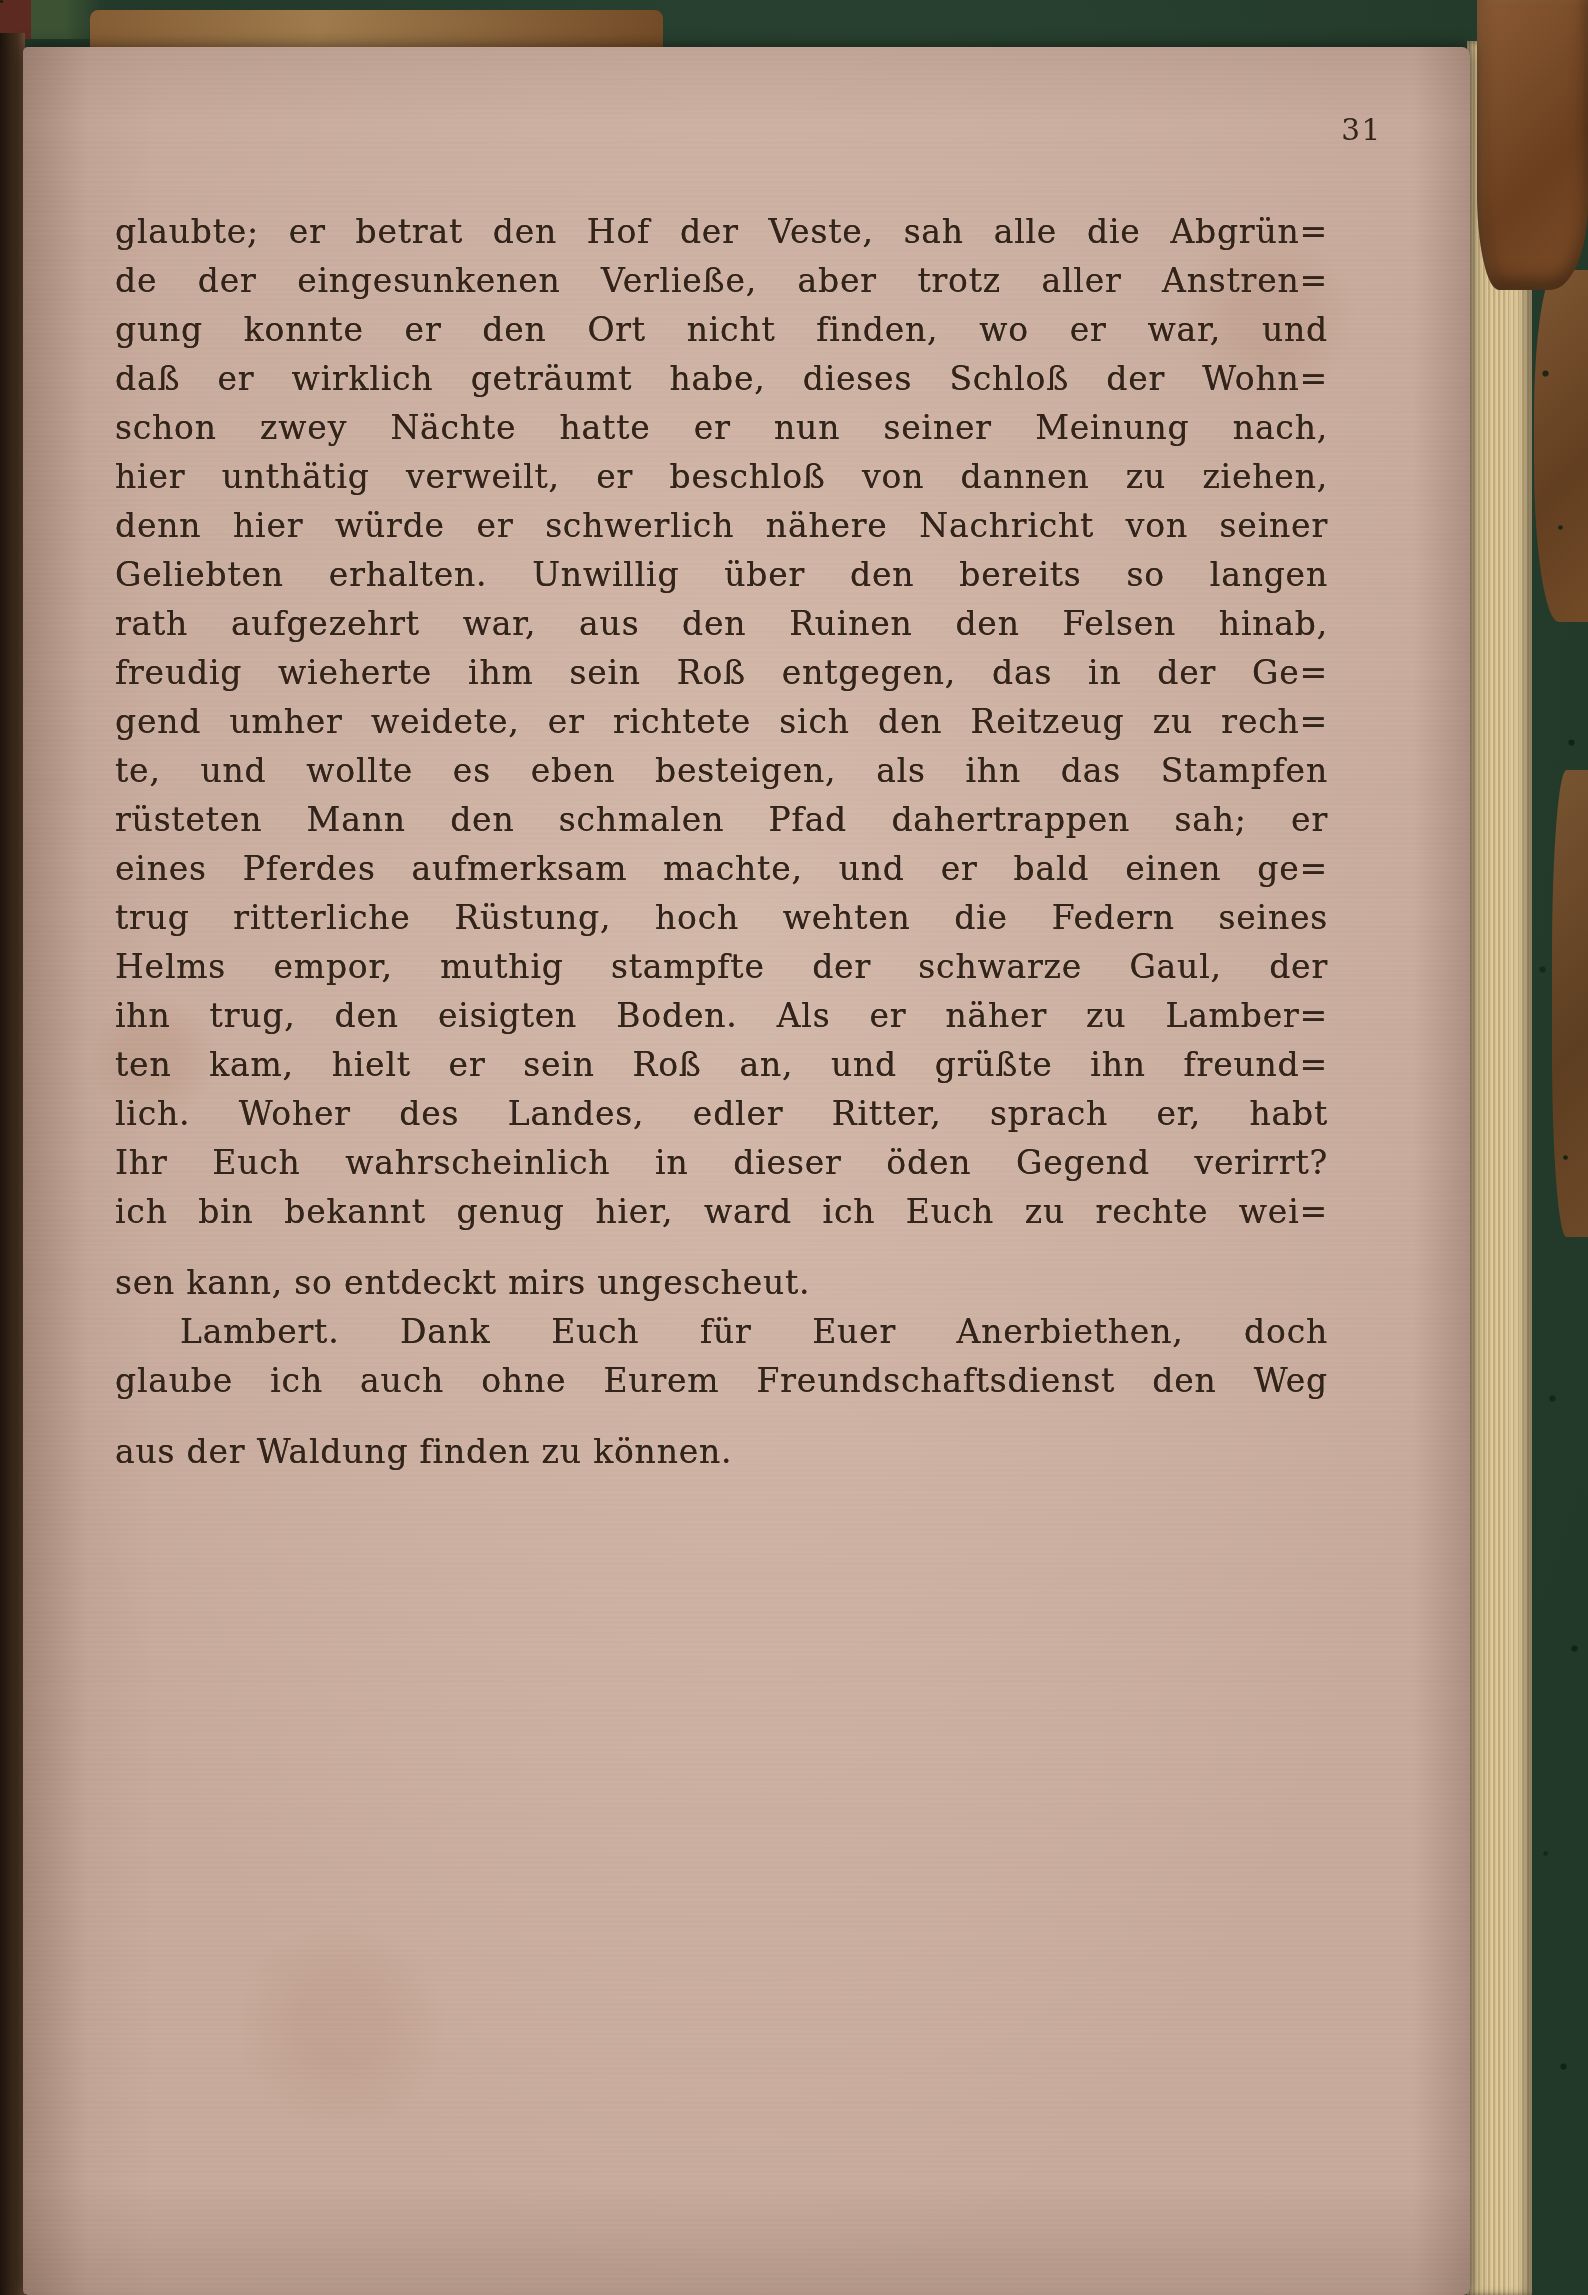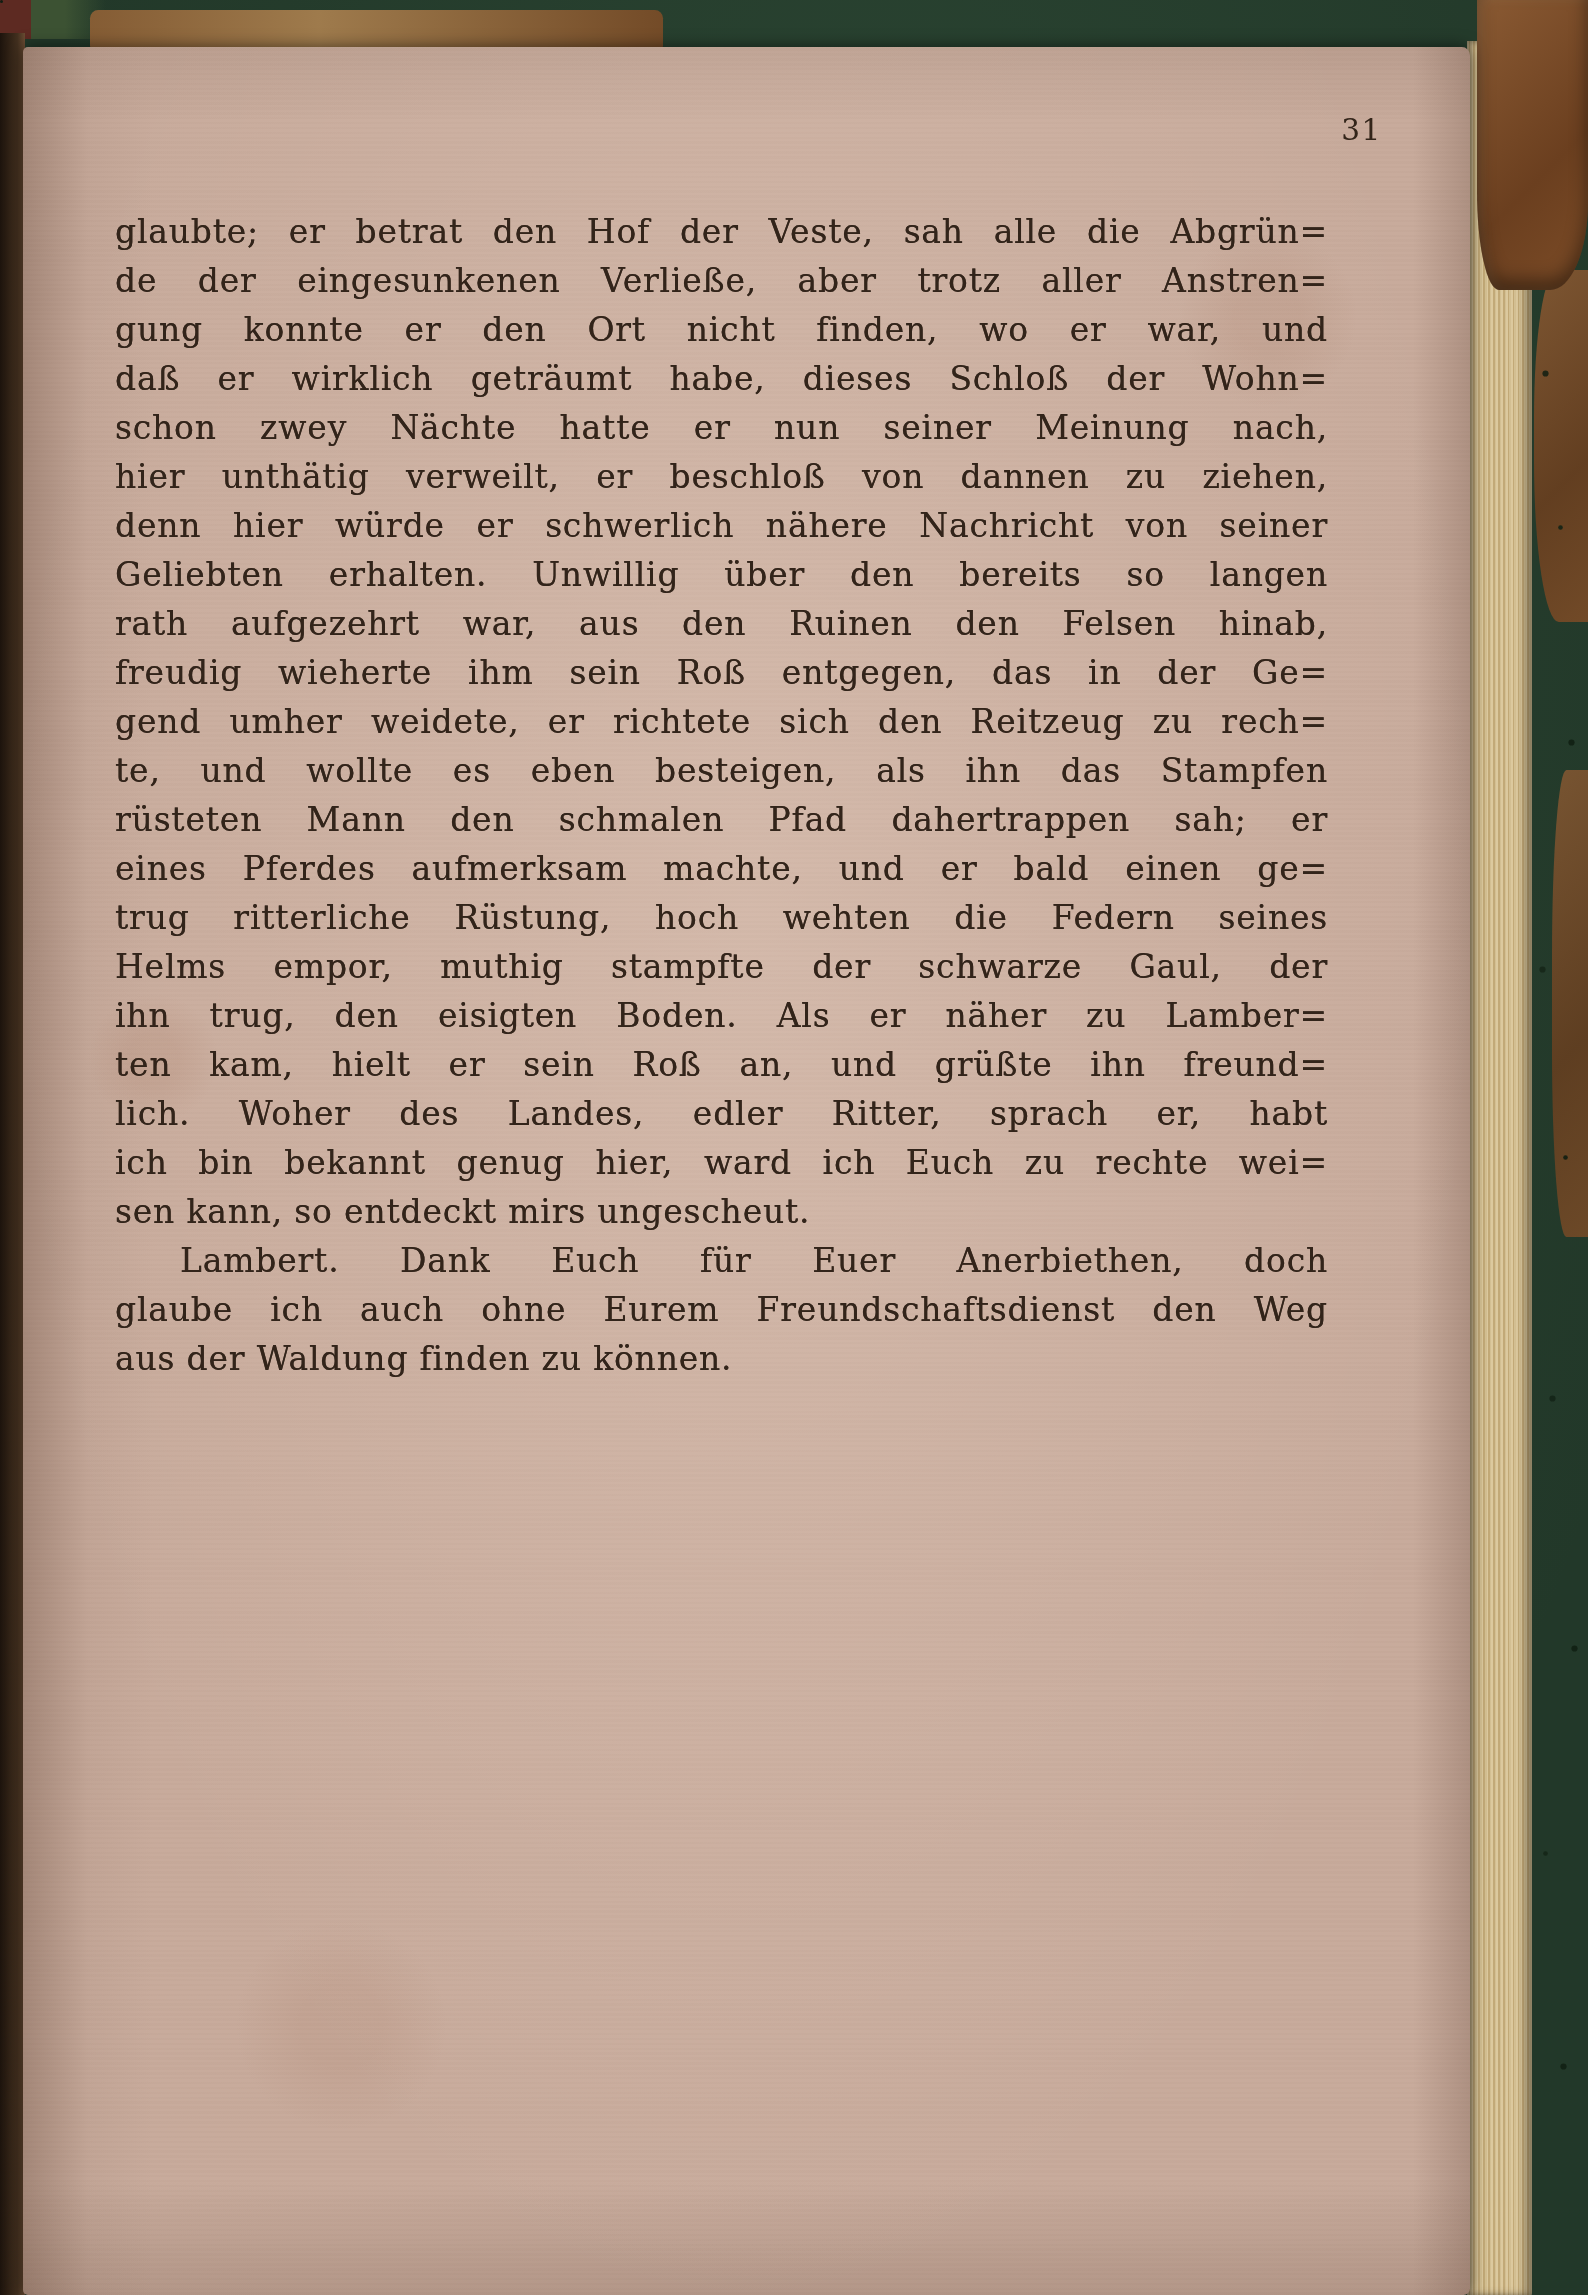--- a/index.html
+++ b/index.html
@@ -59,21 +59,21 @@
       linear-gradient(0deg, rgba(70,45,32,.16), rgba(70,45,32,0) 115px),
       linear-gradient(180deg, rgba(70,45,32,.10), rgba(70,45,32,0) 74px),
       repeating-linear-gradient(0deg, rgba(120,90,70,.03) 0 2.5px, rgba(120,90,70,0) 2.5px 4.9px);
     background-color:#c8ab9c;}
   .page-number{position:absolute;top:66px;right:88px;
     font-size:29.5px;color:#33251a;letter-spacing:1.6px;}
   .text-block{position:absolute;left:92px;top:160px;width:1213px;
     color:#32241a;font-size:33px;line-height:49px;letter-spacing:0.8px;
     text-shadow:0 0 0.5px rgba(50,36,26,.8);}
   .line{text-align:justify;text-align-last:justify;white-space:normal;}
-  .line.para-end{text-align-last:left;}
+  .line.para-end{text-align-last:left;margin-top:22px;}
   .line.indent{text-indent:65px;}
 </style>
 </head>
 <body>
 
 <div id="stage">
   <div class="corner-tl"></div>
   <div class="leather top"></div>
   <div class="fore-edge"></div>
   <div class="leather tr"></div>
@@ -97,20 +97,21 @@
       <div class="line">freudig wieherte ihm sein Roß entgegen, das in der Ge=</div>
       <div class="line">gend umher weidete, er richtete sich den Reitzeug zu rech=</div>
       <div class="line">te, und wollte es eben besteigen, als ihn das Stampfen</div>
       <div class="line">rüsteten Mann den schmalen Pfad dahertrappen sah; er</div>
       <div class="line">eines Pferdes aufmerksam machte, und er bald einen ge=</div>
       <div class="line">trug ritterliche Rüstung, hoch wehten die Federn seines</div>
       <div class="line">Helms empor, muthig stampfte der schwarze Gaul, der</div>
       <div class="line">ihn trug, den eisigten Boden. Als er näher zu Lamber=</div>
       <div class="line">ten kam, hielt er sein Roß an, und grüßte ihn freund=</div>
       <div class="line">lich. Woher des Landes, edler Ritter, sprach er, habt</div>
+      <div class="line">Ihr Euch wahrscheinlich in dieser öden Gegend verirrt?</div>
       <div class="line">ich bin bekannt genug hier, ward ich Euch zu rechte wei=</div>
       <div class="line para-end">sen kann, so entdeckt mirs ungescheut.</div>
       <div class="line indent">Lambert. Dank Euch für Euer Anerbiethen, doch</div>
       <div class="line">glaube ich auch ohne Eurem Freundschaftsdienst den Weg</div>
       <div class="line para-end">aus der Waldung finden zu können.</div>
     </div>
   </div>
 </div>
 
 

